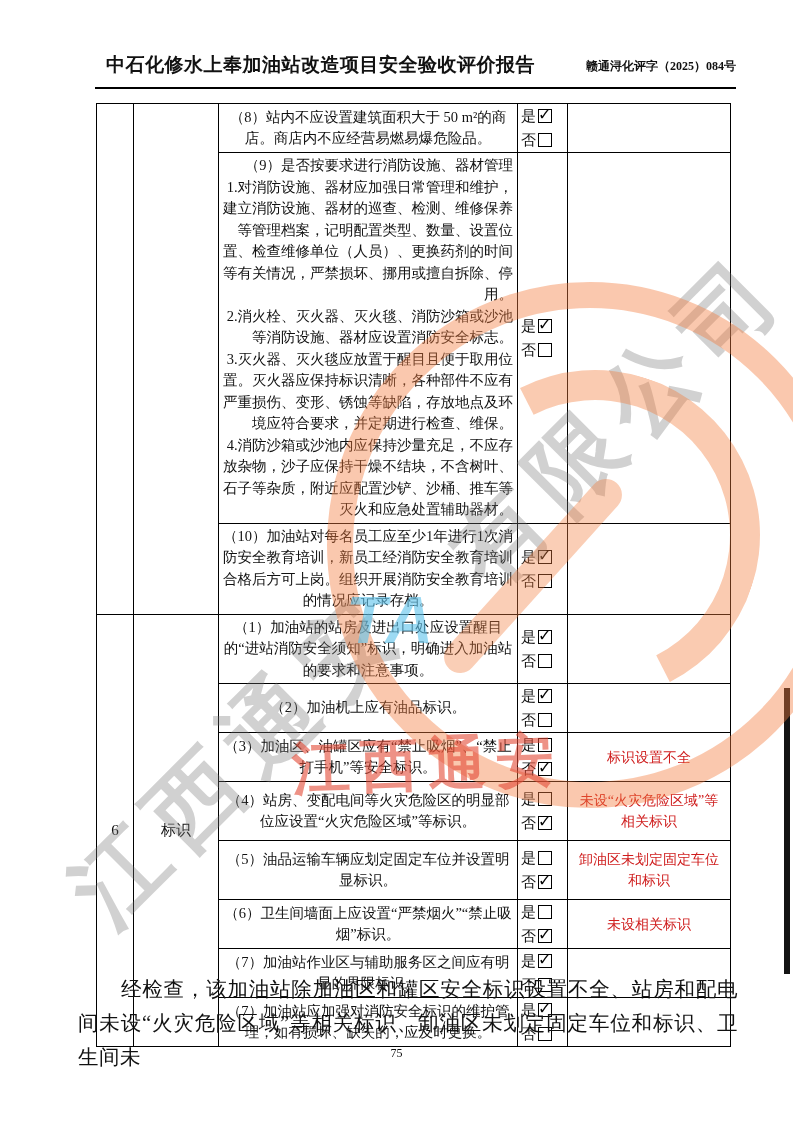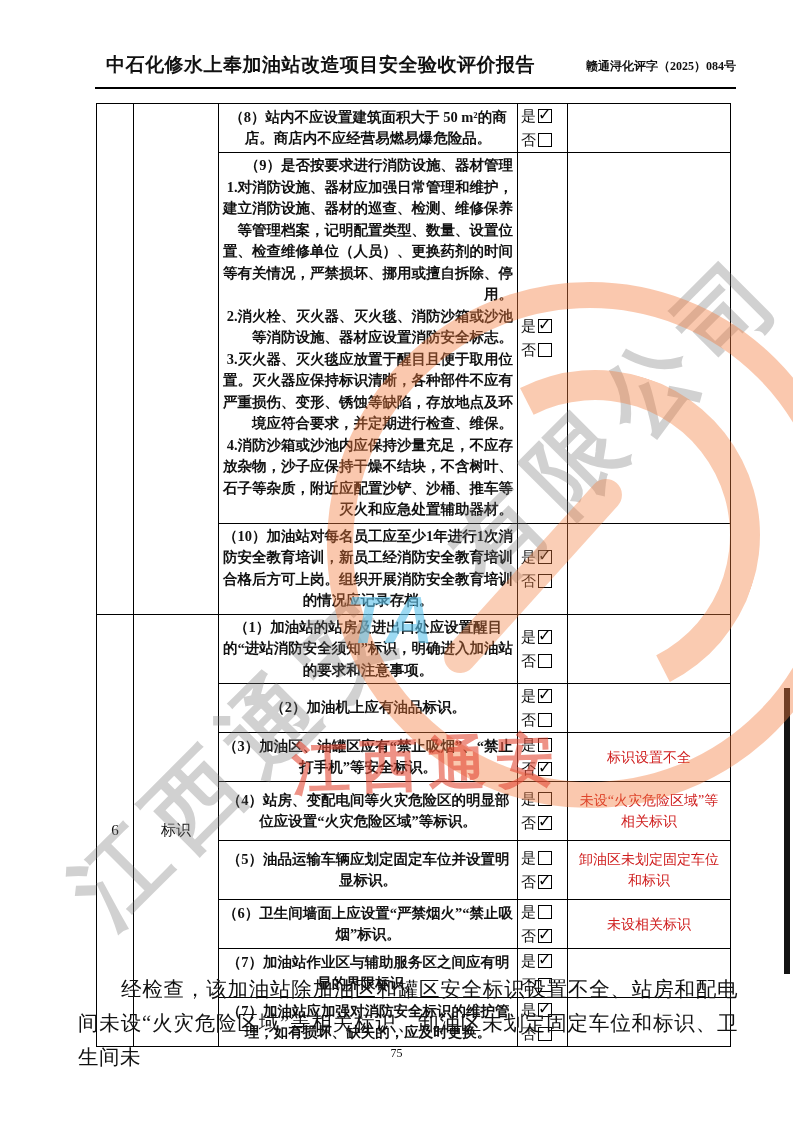--- a/index.html
+++ b/index.html
@@ -11,21 +11,21 @@
   .hdr-left{position:absolute;left:106px;top:52px;font-size:19px;font-weight:bold;letter-spacing:.5px;font-family:Liberation Serif, serif;}
   .hdr-right{position:absolute;right:57px;top:58px;font-size:12px;font-weight:bold;}
   .hdr-rule{position:absolute;left:95px;top:87px;width:641px;height:2px;background:#000;}
   
   table.doc{
     position:absolute;left:96px;top:103px;width:634px;
     border-collapse:collapse;table-layout:fixed;
   }
   table.doc td{border:1.5px solid #000;vertical-align:middle;overflow:hidden;}
   td.num,td.cat{text-align:center;font-size:15px;}
-  td.content{font-size:14.5px;line-height:21.5px;text-align:center;padding:2px 4px;white-space:pre-line;font-weight:bold;}
+  td.content{font-size:14.5px;line-height:21.5px;text-align:center;padding:2px 4px;white-space:pre-line;}
   td.content.left{text-align:right;}
   td.yn{font-size:15px;line-height:24px;padding:0 0 0 3px;text-align:left;}
   td.remark{color:#cf1d1d;font-size:14px;line-height:21px;text-align:center;padding:8px 5px;}
   .cb{display:inline-block;width:12px;height:12px;border:1.7px solid #000;position:relative;vertical-align:-2px;margin-left:2px;background:#fff;}
   .cb.checked::after{content:"\2713";position:absolute;left:-1px;top:-7px;font-size:16px;font-weight:bold;color:#000;font-family:"DejaVu Sans",sans-serif;}
   
   .closing{position:absolute;left:78px;top:972px;width:660px;font-size:20.5px;line-height:34px;text-align:justify;text-indent:43px;letter-spacing:.5px;}
   .pagenum{position:absolute;left:0;top:1046px;width:793px;text-align:center;font-size:12px;}
   
   .wm{position:absolute;pointer-events:none;z-index:3;}

